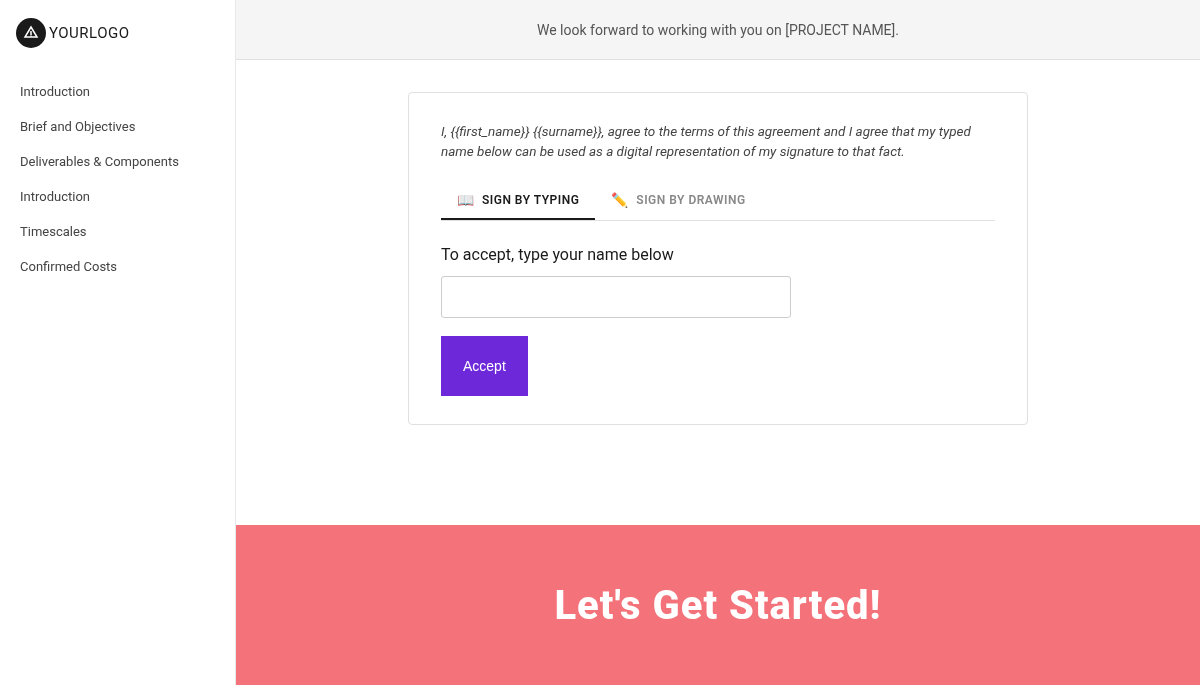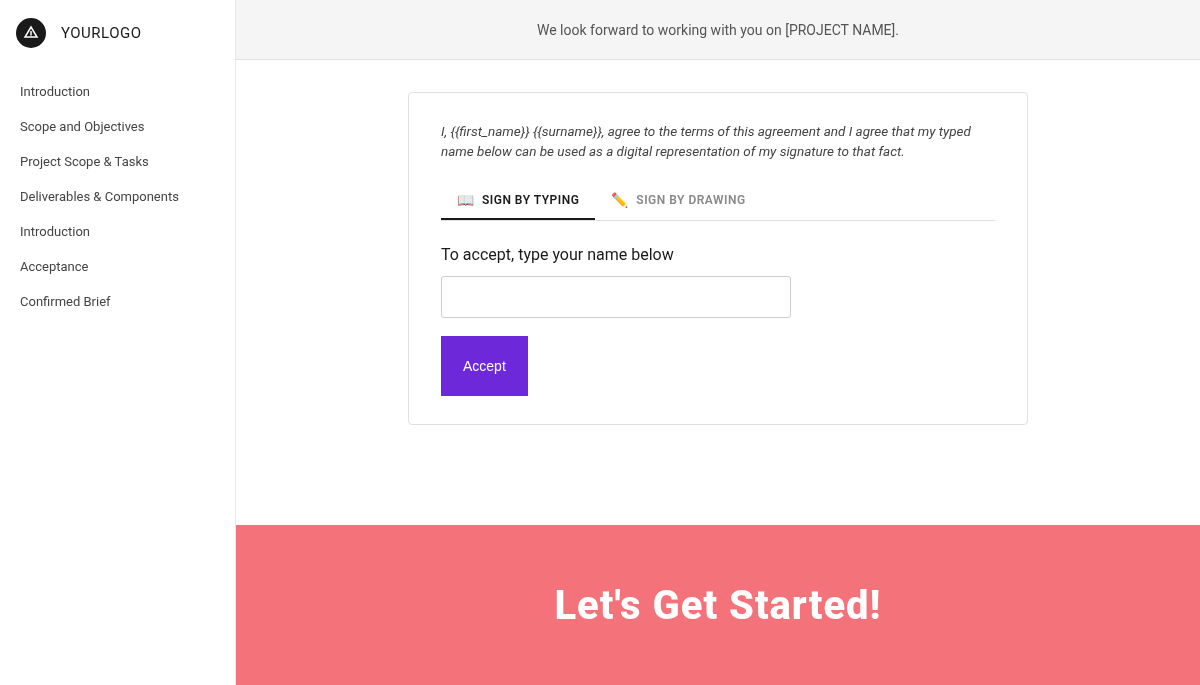--- a/index.html
+++ b/index.html
@@ -22,21 +22,21 @@
       height: 685px;
       background: #fff;
       border-right: 1px solid #e8e8e8;
       display: flex;
       flex-direction: column;
     }
     .sidebar-logo {
       display: flex;
       align-items: center;
       padding: 18px 16px;
-      gap: 15px;
+      gap: 3px;
     }
     .logo-icon {
       width: 30px;
       height: 30px;
       background: #1a1a1a;
       border-radius: 50%;
       display: flex;
       align-items: center;
       justify-content: center;
       flex-shrink: 0;
@@ -214,26 +214,25 @@
         <line x1="8" y1="6" x2="8" y2="10" stroke="#fff" stroke-width="1.5"></line>
         <circle cx="8" cy="11" r="0.7" fill="#fff"></circle>
       </svg>
     </div>
     <span class="logo-text">
       <span>YOUR</span><span style="font-weight:400">LOGO</span>
     </span>
   </div>
   <nav class="sidebar-nav">
     <div class="nav-item">Introduction</div>
-    <div class="nav-item">Scope and Objectives</div>
-    <div class="nav-item">Project Scope &amp; Tasks</div>
+    <div class="nav-item">Brief and Objectives</div>
     <div class="nav-item">Deliverables &amp; Components</div>
     <div class="nav-item">Introduction</div>
-    <div class="nav-item">Acceptance</div>
-    <div class="nav-item">Confirmed Brief</div>
+    <div class="nav-item">Timescales</div>
+    <div class="nav-item">Confirmed Costs</div>
   </nav>
 </aside>
 
 <main class="main">
 
   <div class="top-banner">
     <p class="banner-text">We look forward to working with you on [PROJECT NAME].</p>
   </div>
 
   <div class="content-area">

